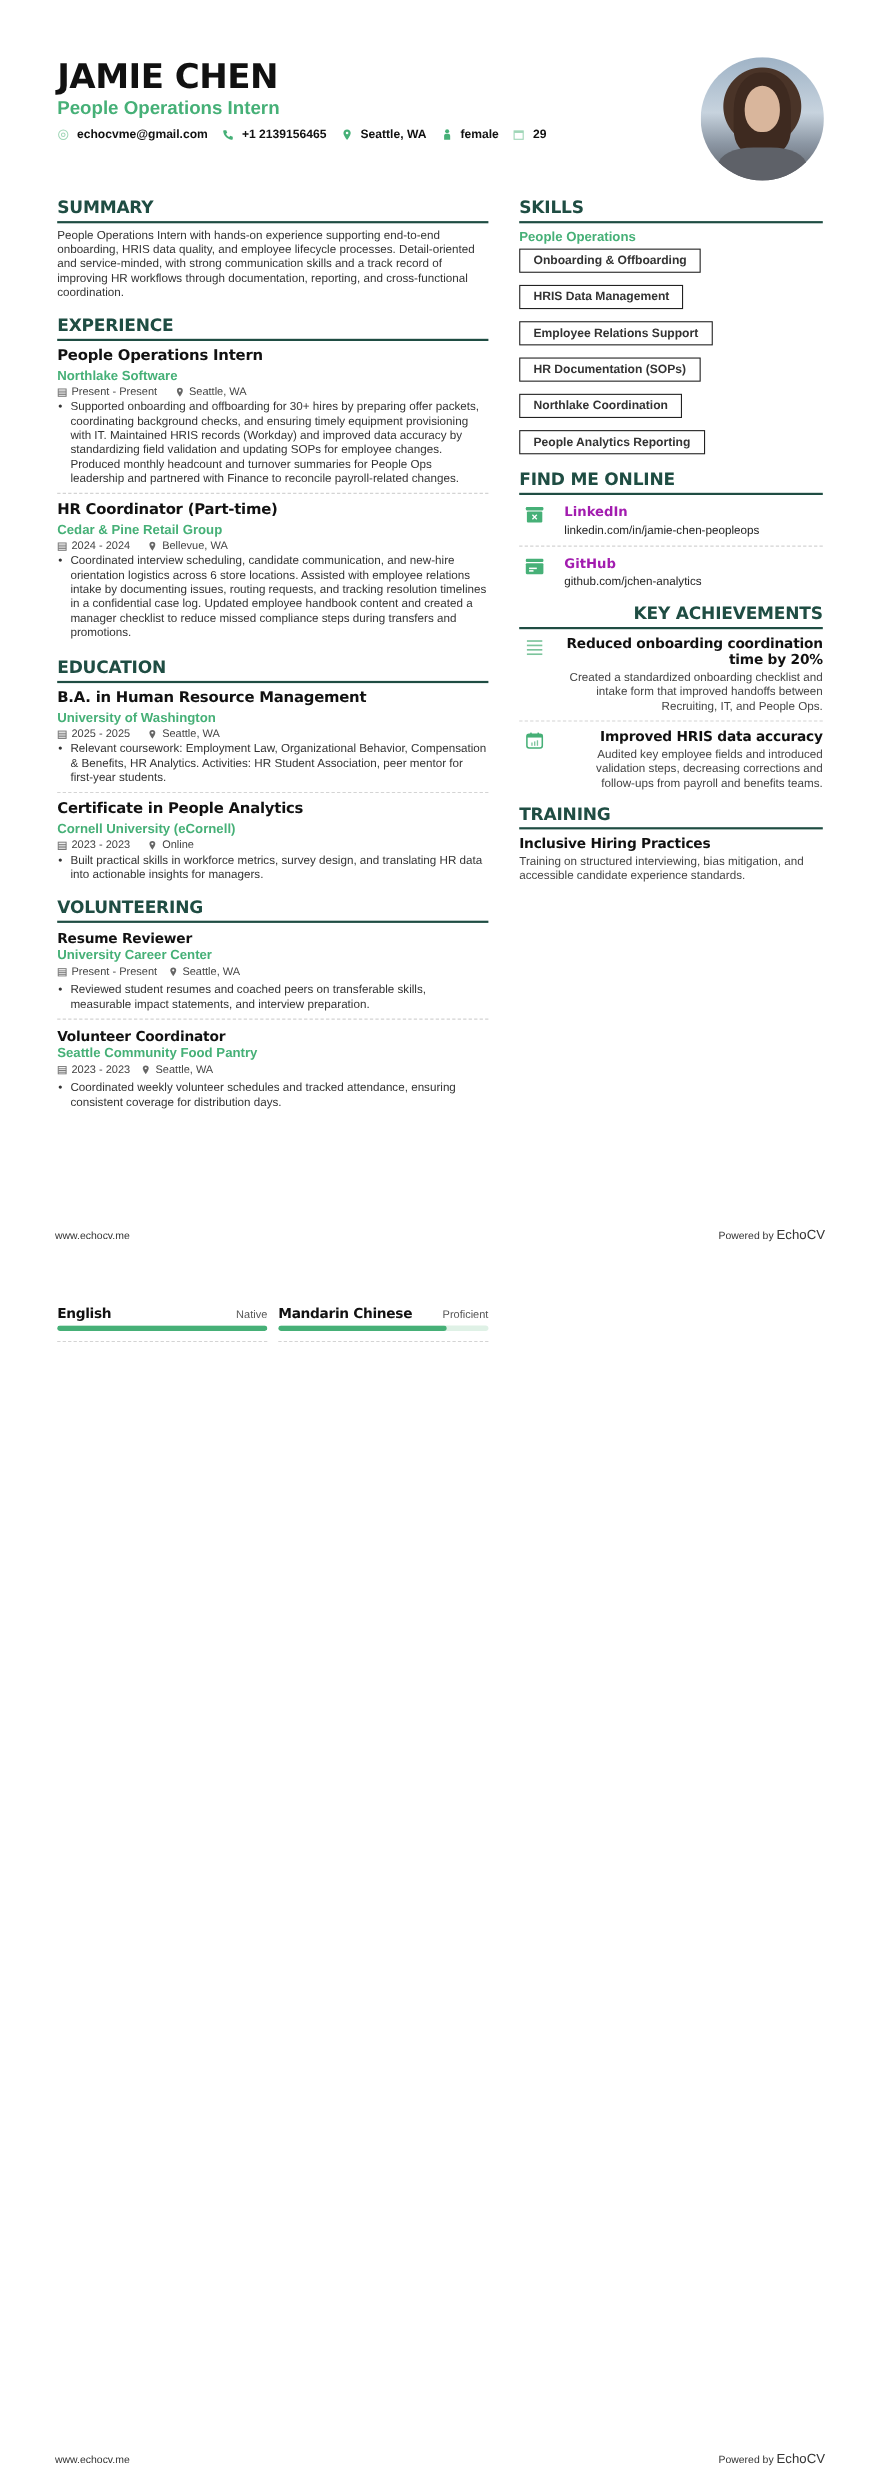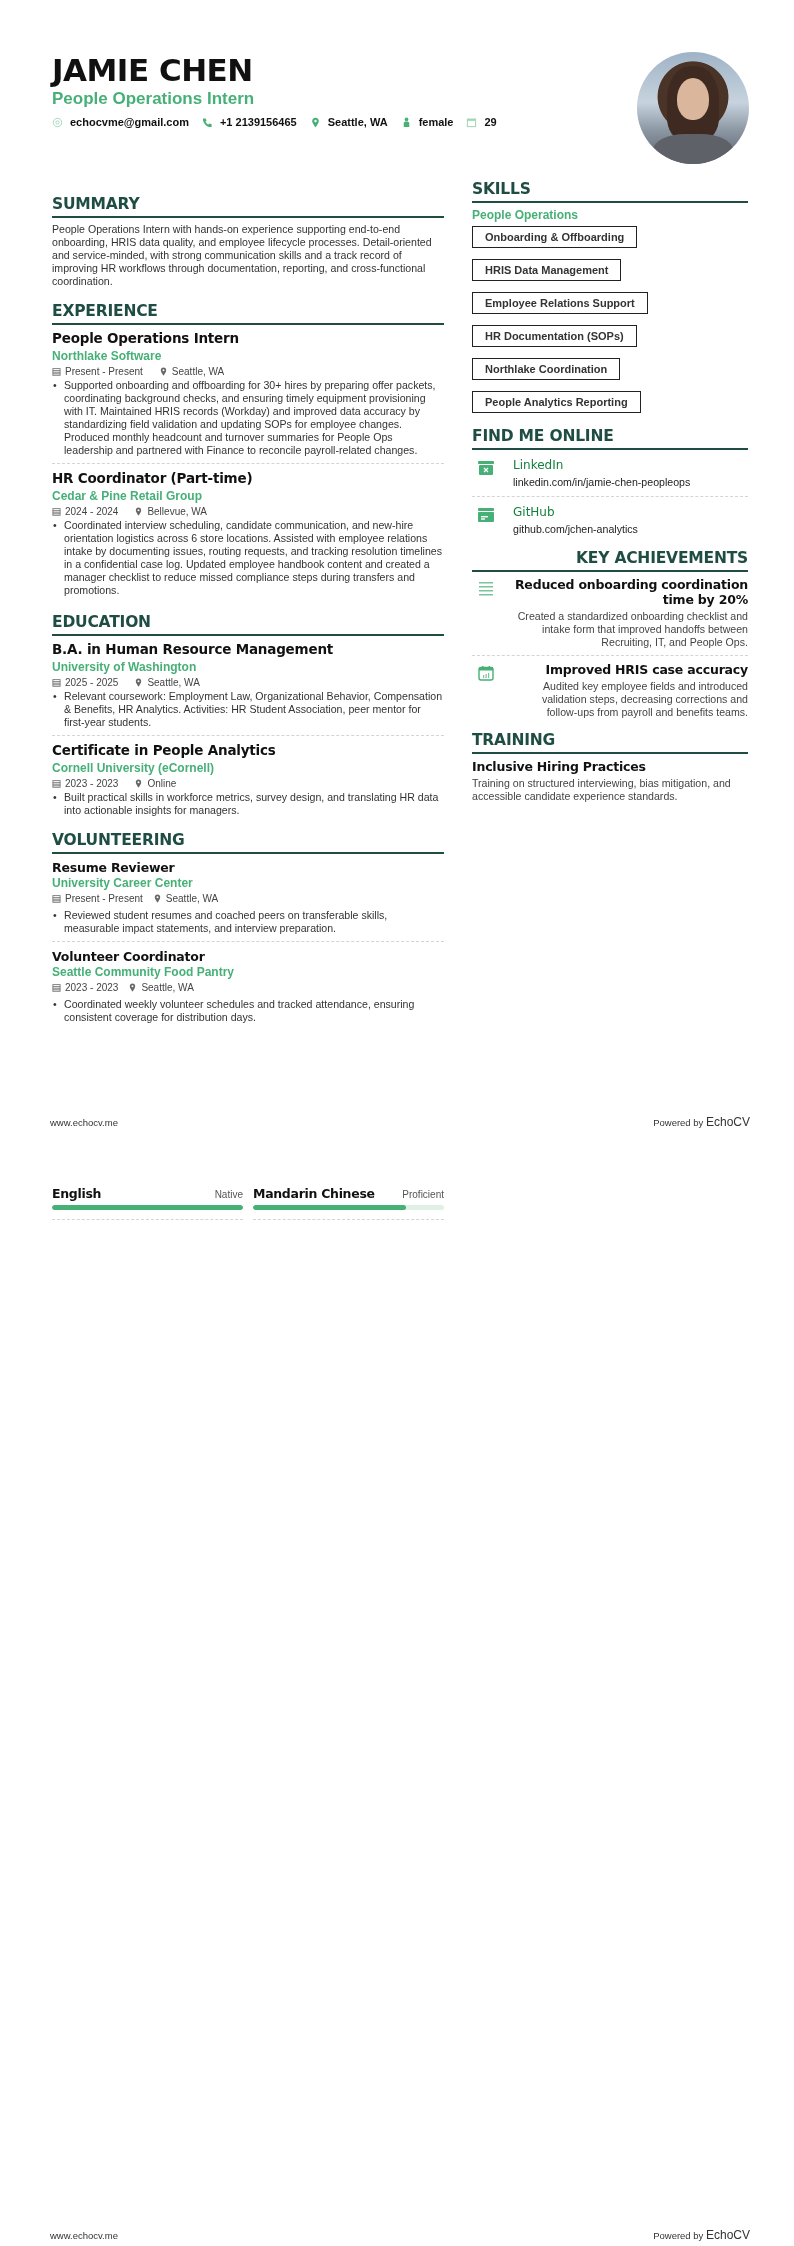--- a/index.html
+++ b/index.html
@@ -42,21 +42,21 @@
   .bullets li { position: relative; padding-left: 12px; font-size: 10.6px; line-height: 13px; color: #333; }
   .bullets li::before { content: "•"; position: absolute; left: 1px; top: 0; color: #333; }
 
   .skill-cat { font-weight: 700; font-size: 12px; color: #46b077; line-height: 15px; margin-bottom: 3px; }
   .skill-tag { display: inline-block; border: 1.5px solid #222; padding: 3px 12px; font-weight: 700; font-size: 11px; color: #333; line-height: 14px; margin-bottom: 11px; }
   .skills-list { display: flex; flex-direction: column; align-items: flex-start; }
 
   .online-item { display: flex; padding: 3px 0 6px 0; border-bottom: 1px dashed #d4d4d4; margin-bottom: 5px; }
   .online-item.last { border-bottom: none; }
   .online-icon { width: 18px; height: 16px; margin: 2px 18px 0 5px; flex: none; }
-  .online-label { font-family: "DejaVu Sans", sans-serif; font-weight: 400; font-size: 12px; color: #15803d; line-height: 15px; }
+  .online-label { font-family: "DejaVu Sans", sans-serif; font-weight: 700; font-size: 12px; color: #a21caf; line-height: 15px; }
   .online-url { font-size: 10.6px; color: #222; line-height: 15px; margin-top: 2px; }
 
   .ach-item { display: flex; padding-bottom: 6px; border-bottom: 1px dashed #d4d4d4; margin-bottom: 6px; }
   .ach-item.last { border-bottom: none; }
   .ach-icon { width: 18px; height: 16px; margin: 3px 18px 0 5px; flex: none; }
   .ach-title { font-family: "DejaVu Sans", sans-serif; font-weight: 700; font-size: 12.5px; color: #111; line-height: 15px; letter-spacing: -0.2px; }
   .ach-desc { font-size: 10.6px; color: #444; line-height: 13px; margin-top: 3px; }
 
   .train-item { padding-bottom: 6px; border-bottom: 1px dashed #d4d4d4; margin-bottom: 6px; }
   .train-item.last { border-bottom: none; }
@@ -120,21 +120,21 @@
       </div>
     </div>
   </div>
 
   <div class="photo">
     <div class="hair"></div>
     <div class="face"></div>
     <div class="body"></div>
   </div>
 
-  <div class="col-left" style="top:195px;">
+  <div class="col-left" style="top:180px;">
 
     <section>
       <div class="section-title">SUMMARY</div>
       <p class="para">People Operations Intern with hands-on experience supporting end-to-end onboarding, HRIS data quality, and employee lifecycle processes. Detail-oriented and service-minded, with strong communication skills and a track record of improving HR workflows through documentation, reporting, and cross-functional coordination.</p>
     </section>
 
     <section style="margin-top:14px;">
       <div class="section-title">EXPERIENCE</div>
 
       <div class="entry">
@@ -352,21 +352,21 @@
         <svg class="ach-icon" viewBox="0 0 18 16">
             <rect x="2" y="2.5" width="14" height="12.5" rx="2" fill="none" stroke="#46b077" stroke-width="1.4"></rect>
             <rect x="2" y="2.5" width="14" height="3" fill="#46b077"></rect>
             <rect x="5" y="1" width="1.4" height="3" fill="#46b077"></rect>
             <rect x="11.6" y="1" width="1.4" height="3" fill="#46b077"></rect>
             <rect x="6" y="10" width="1.2" height="3" fill="#7cc49c"></rect>
             <rect x="8.5" y="9" width="1.2" height="4" fill="#7cc49c"></rect>
             <rect x="11" y="8" width="1.2" height="5" fill="#7cc49c"></rect>
           </svg>
         <div>
-          <div class="ach-title">Improved HRIS case accuracy</div>
+          <div class="ach-title">Improved HRIS data accuracy</div>
           <div class="ach-desc">Audited key employee fields and introduced validation steps, decreasing corrections and follow-ups from payroll and benefits teams.</div>
         </div>
       </div>
     </section>
 
     <section style="margin-top:6px;">
       <div class="section-title">TRAINING</div>
       <div class="train-item last">
         <div class="train-title">Inclusive Hiring Practices</div>
         <div class="train-desc">Training on structured interviewing, bias mitigation, and accessible candidate experience standards.</div>

